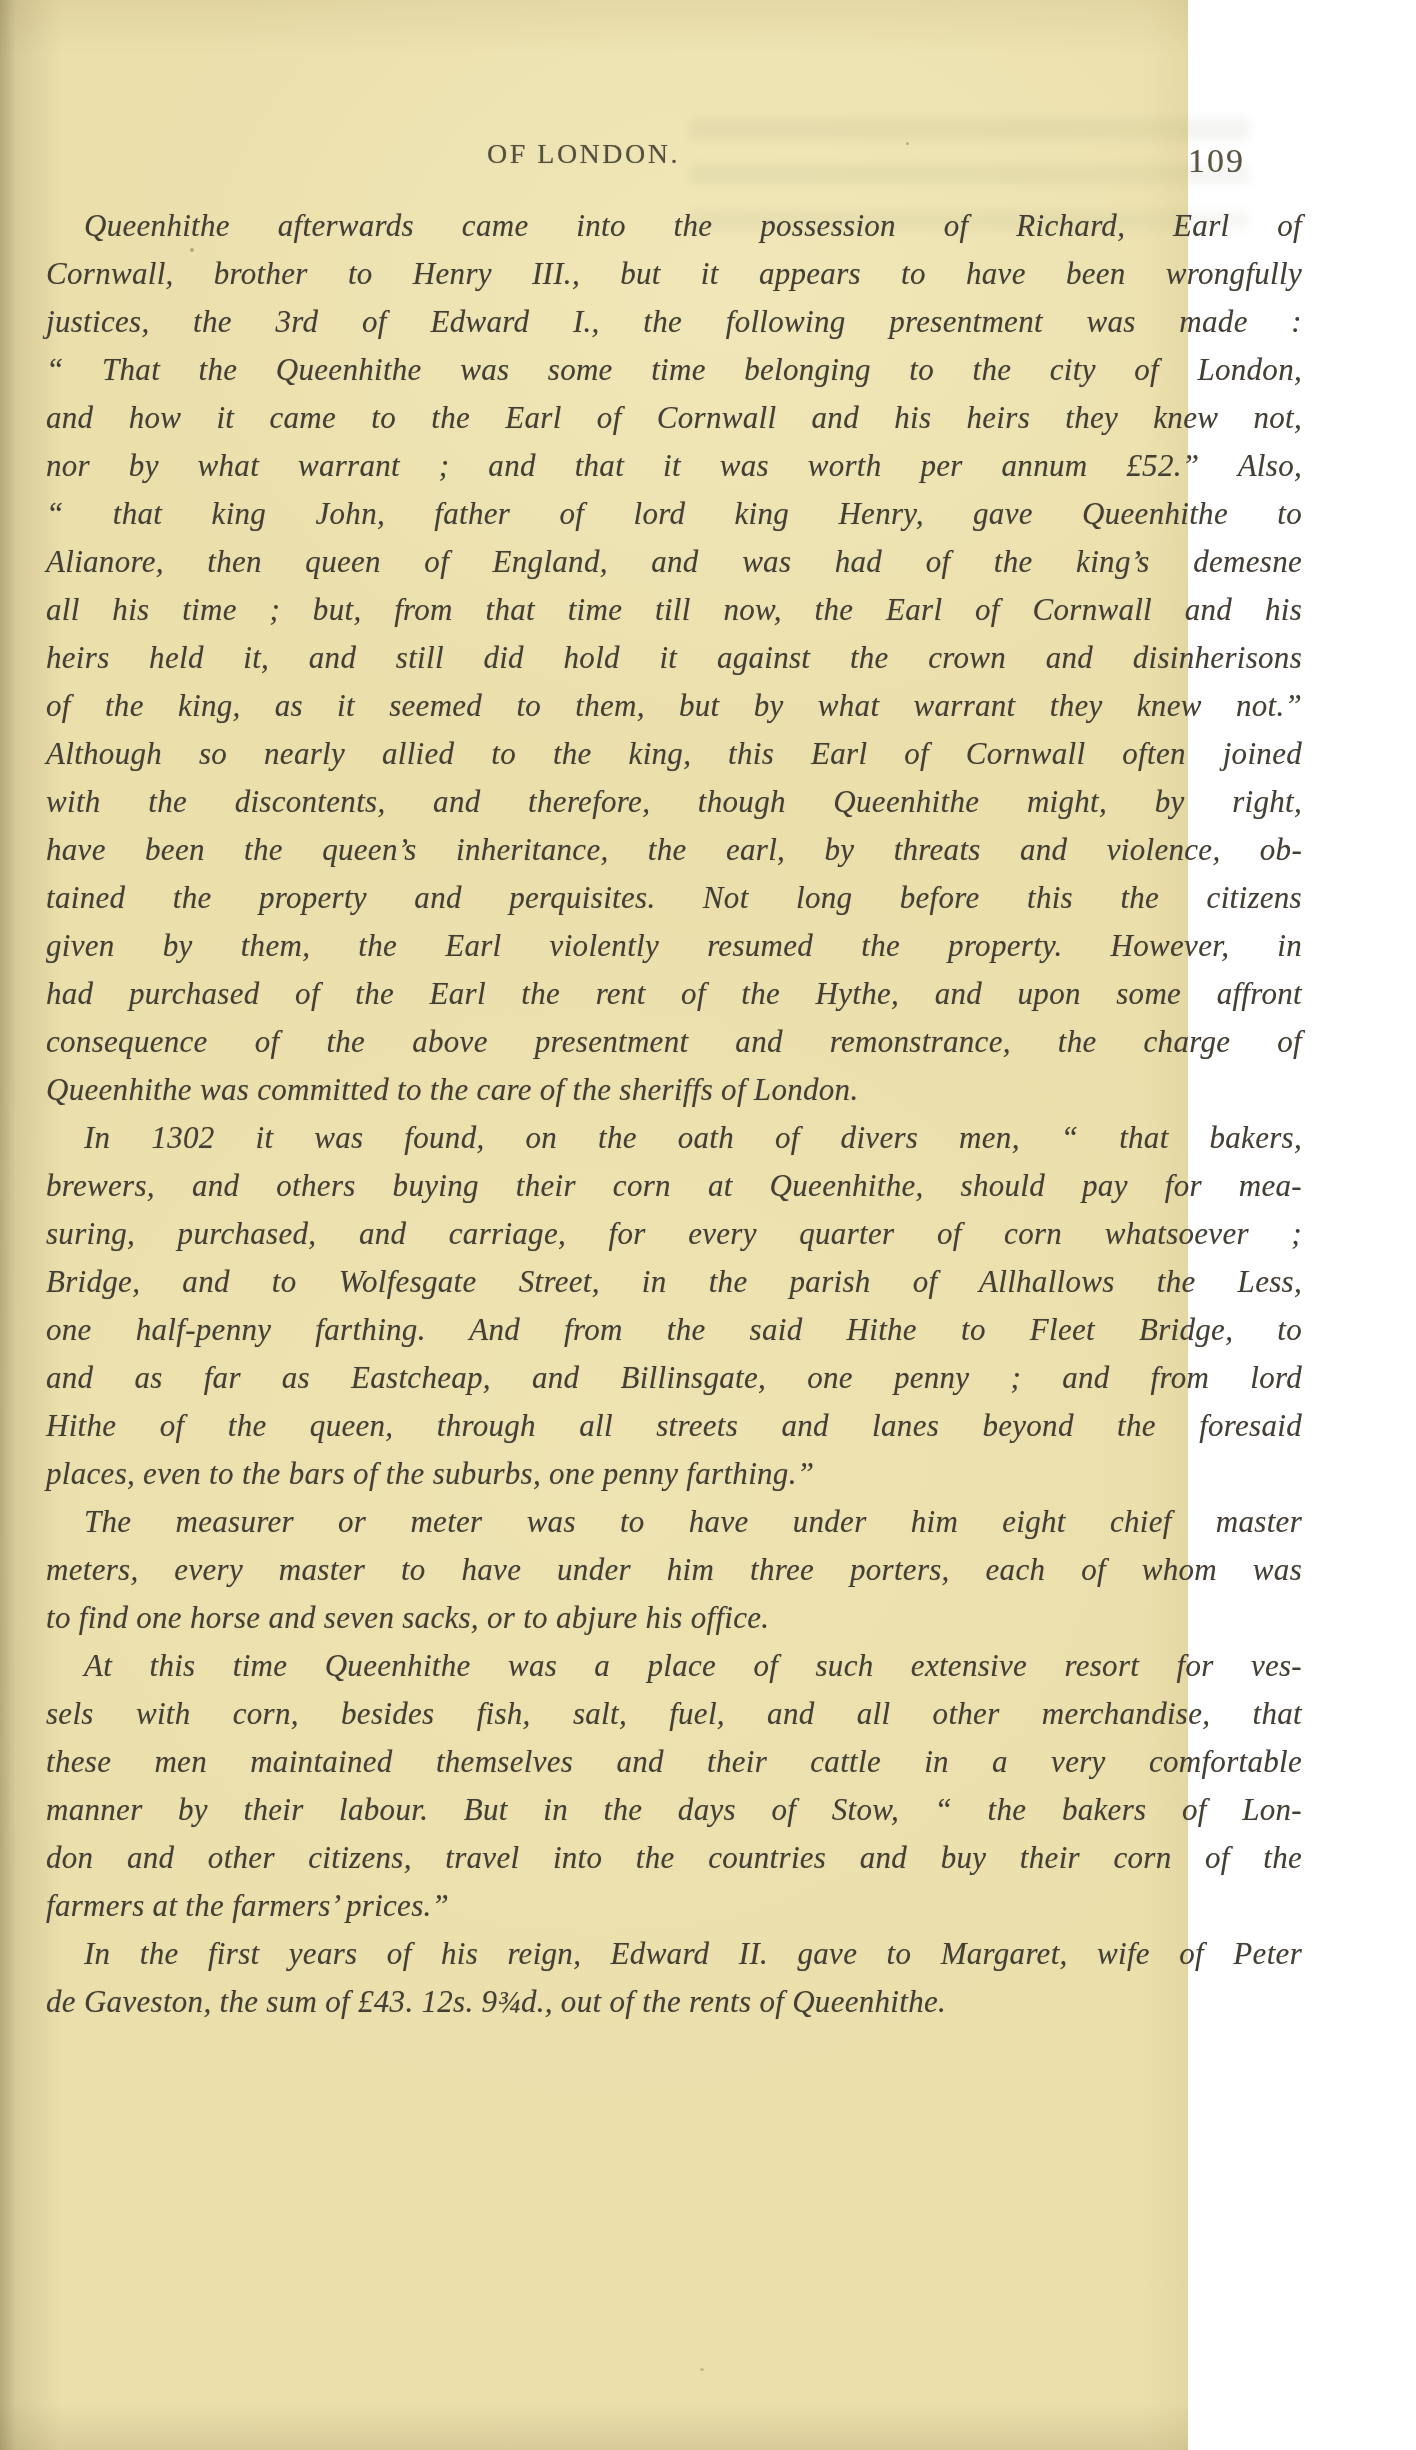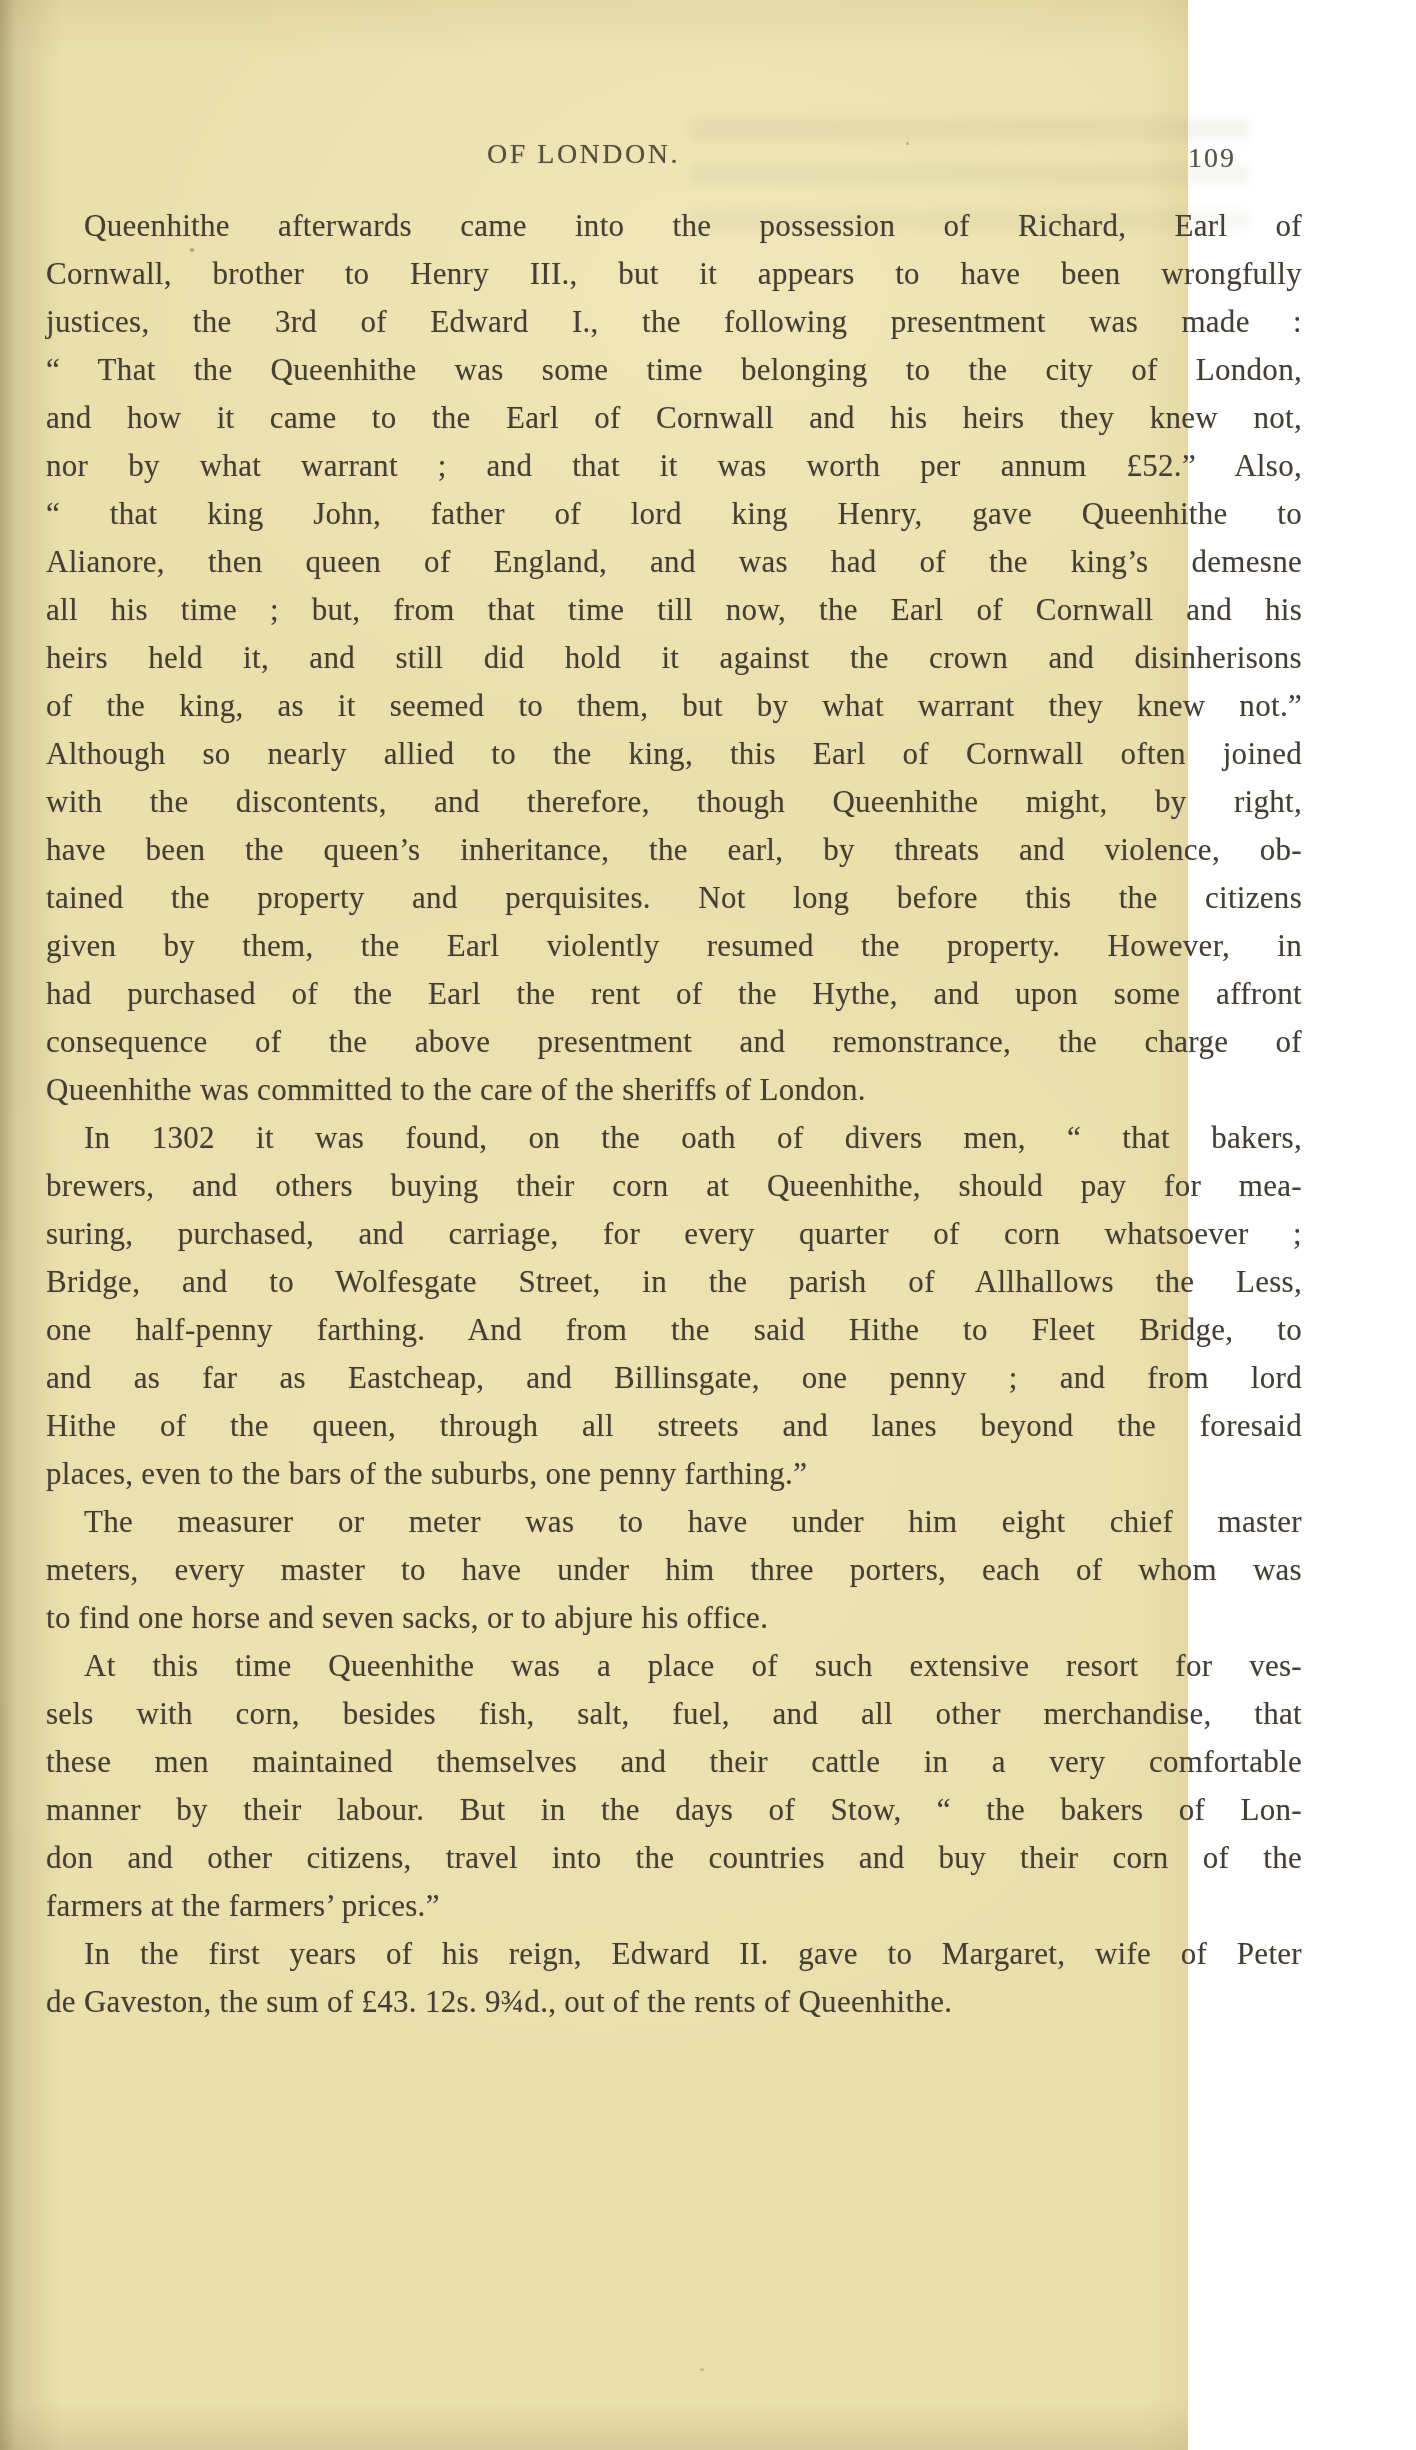--- a/index.html
+++ b/index.html
@@ -25,36 +25,36 @@
     left: 487px; top: 138px;
     font-size: 28px;
     letter-spacing: 2.5px;
     color: #55503e;
     text-shadow: 0 0 1px rgba(85,80,62,0.45);
     white-space: nowrap;
   }
   .page-number {
     position: absolute;
     left: 1188px; top: 142px;
-    font-size: 28px;
+    font-size: 34px;
     letter-spacing: 2px;
     color: #5a5442;
     text-shadow: 0 0 1px rgba(90,84,66,0.4);
   }
   .body-text {
     position: absolute;
     left: 46px; top: 202px;
     width: 1256px;
     font-size: 31px;
     line-height: 48px;
     letter-spacing: 0.3px;
     color: #443f35;
     text-shadow: 0 0 1px rgba(68,63,53,0.35);
   }
-  .para { margin: 0; }
+  .para { margin: 0; font-style: italic; }
   .para .line {
     text-align: justify;
     text-align-last: justify;
   }
   .para .line.last { text-align-last: left; }
   .para .line.first { text-indent: 38px; }
   
   .ghost {
     position: absolute;
     left: 690px; top: 118px;

